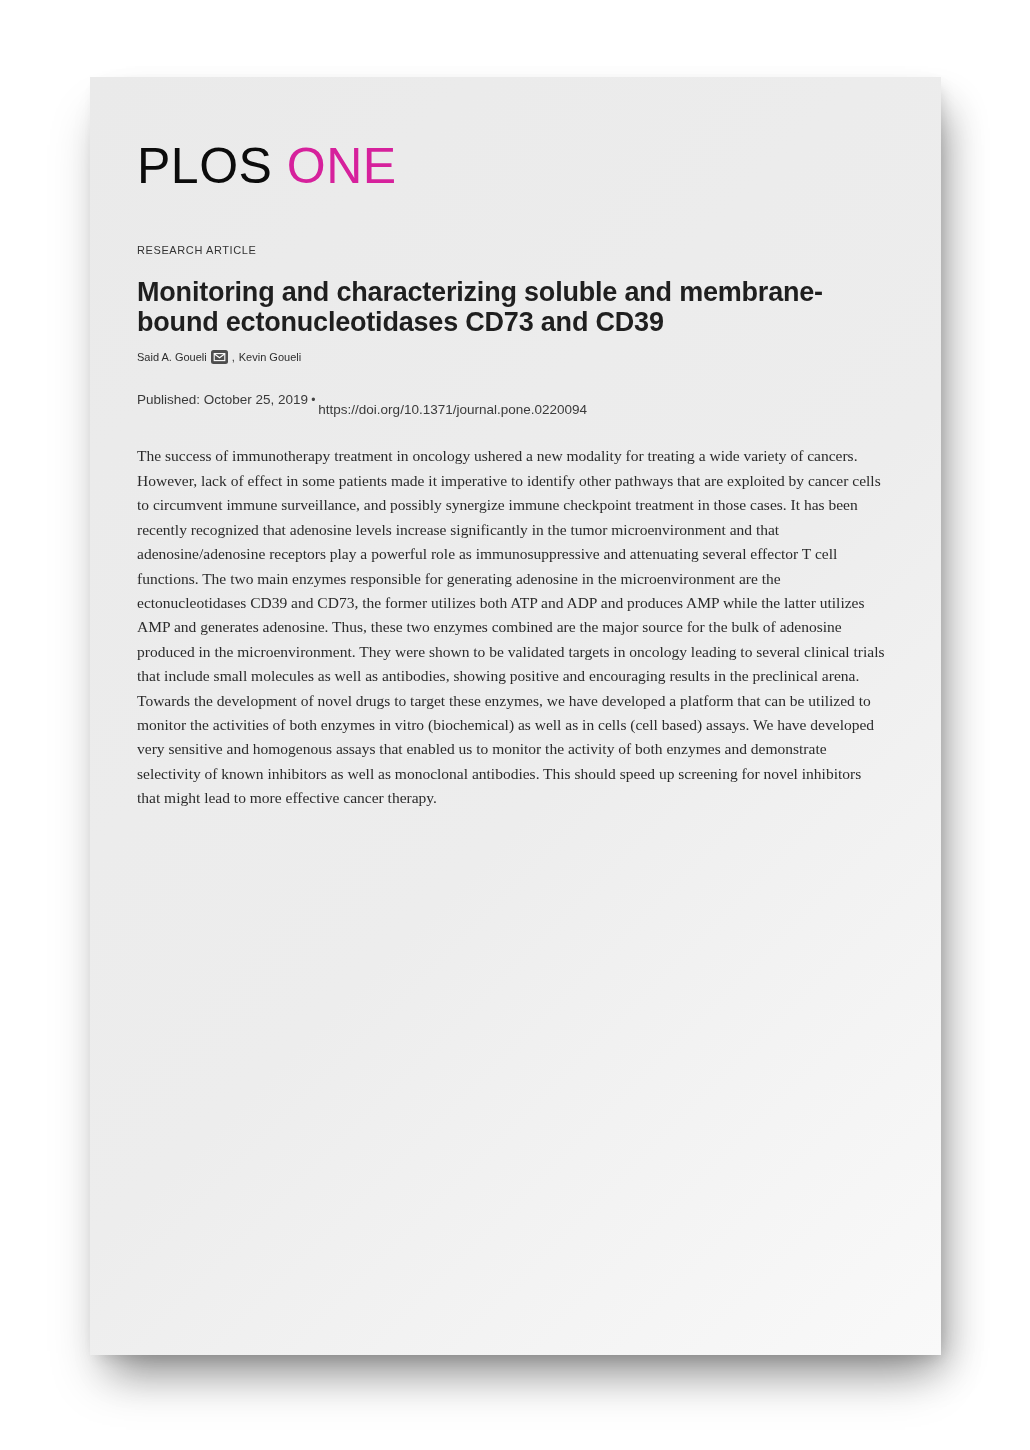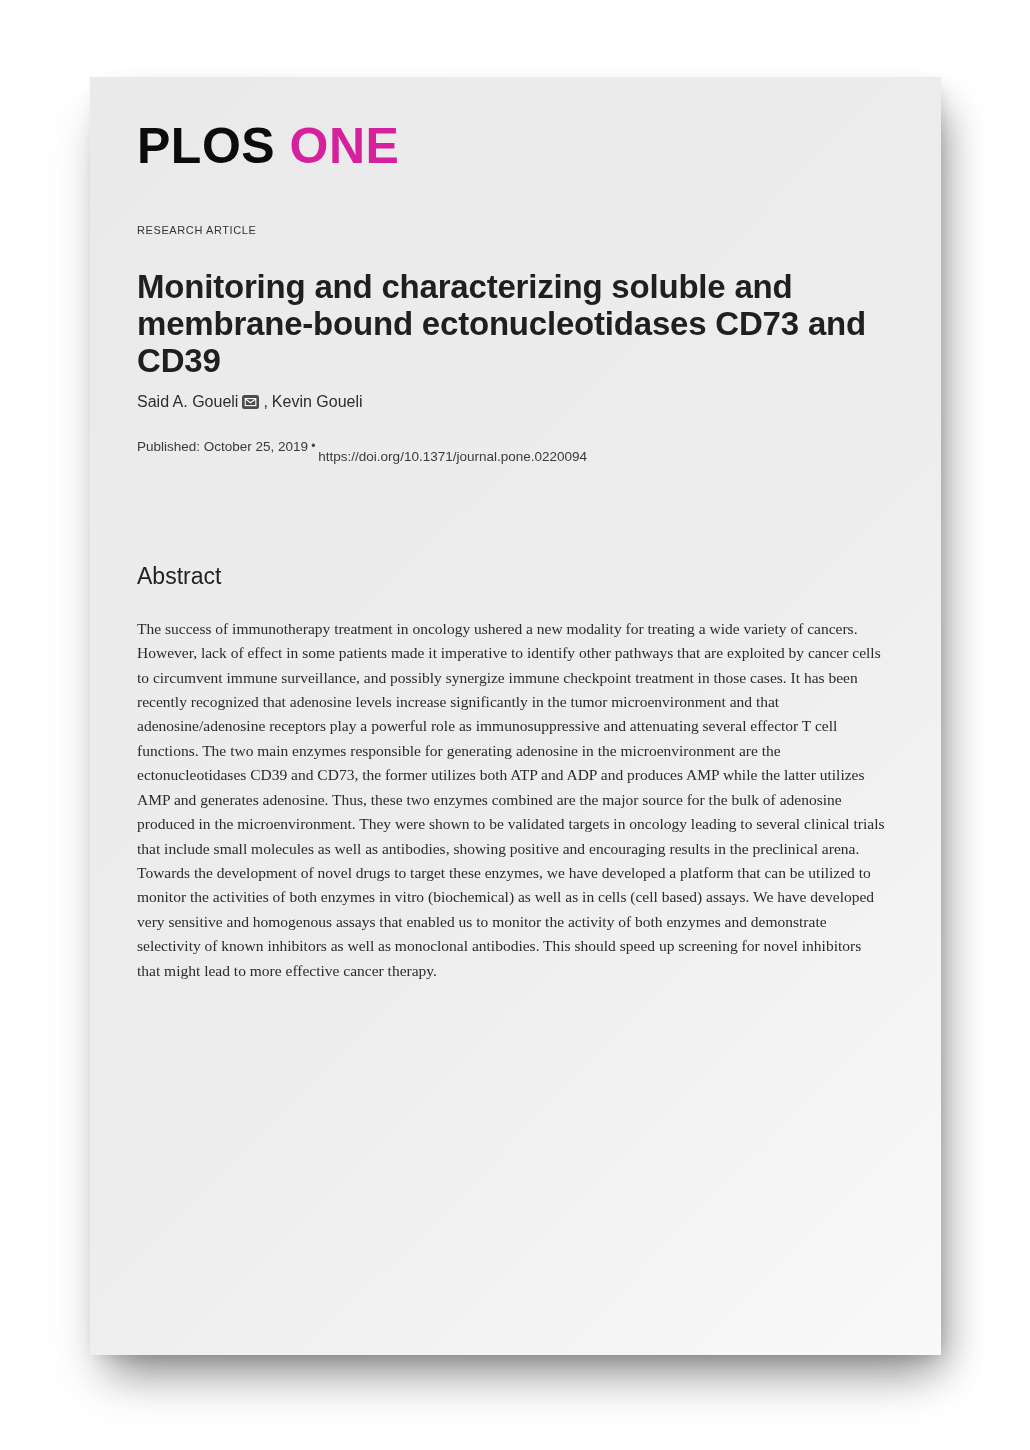--- a/index.html
+++ b/index.html
@@ -26,50 +26,50 @@
   }
 
   .content {
     position: absolute;
     left: 47px;
     top: 0;
     width: 752px;
   }
 
   .logo {
-    margin-top: 44px;
+    margin-top: 64px;
     font-size: 50px;
-    font-weight: bold;
+    font-weight: normal;
     letter-spacing: 0.5px;
     line-height: 1;
     white-space: nowrap;
   }
   .logo .plos { color: #0c0c0c; }
   .logo .one  { color: #d6219c; }
 
   .kicker {
     margin-top: 53px;
     font-size: 11px;
     letter-spacing: 0.6px;
     color: #333333;
   }
 
   .title {
-    margin-top: 33px;
-    font-size: 33px;
+    margin-top: 21px;
+    font-size: 27px;
     font-weight: bold;
     line-height: 1.12;
     color: #1f1f1f;
     letter-spacing: -0.2px;
     max-width: 770px;
   }
 
   .authors {
     margin-top: 13px;
-    font-size: 16px;
+    font-size: 11px;
     color: #2d2d2d;
     display: flex;
     align-items: center;
     gap: 4px;
   }
   .authors .author { cursor: pointer; }
 
   .email-badge {
     display: inline-flex;
     width: 17px;
@@ -136,18 +136,17 @@
       <span>,</span>
       <span class="author">Kevin Goueli</span>
     </div>
 
     <div class="meta">
       <span>Published: October 25, 2019</span>
       <span class="dot">•</span>
       <a class="doi" href="#">https://doi.org/10.1371/journal.pone.0220094</a>
     </div>
 
-    <h2 class="abstract-heading">Abstract</h2>
 
     <p class="abstract-body">The success of immunotherapy treatment in oncology ushered a new modality for treating a wide variety of cancers. However, lack of effect in some patients made it imperative to identify other pathways that are exploited by cancer cells to circumvent immune surveillance, and possibly synergize immune checkpoint treatment in those cases. It has been recently recognized that adenosine levels increase significantly in the tumor microenvironment and that adenosine/adenosine receptors play a powerful role as immunosuppressive and attenuating several effector T cell functions. The two main enzymes responsible for generating adenosine in the microenvironment are the ectonucleotidases CD39 and CD73, the former utilizes both ATP and ADP and produces AMP while the latter utilizes AMP and generates adenosine. Thus, these two enzymes combined are the major source for the bulk of adenosine produced in the microenvironment. They were shown to be validated targets in oncology leading to several clinical trials that include small molecules as well as antibodies, showing positive and encouraging results in the preclinical arena. Towards the development of novel drugs to target these enzymes, we have developed a platform that can be utilized to monitor the activities of both enzymes in vitro (biochemical) as well as in cells (cell based) assays. We have developed very sensitive and homogenous assays that enabled us to monitor the activity of both enzymes and demonstrate selectivity of known inhibitors as well as monoclonal antibodies. This should speed up screening for novel inhibitors that might lead to more effective cancer therapy.</p>
 
   </div>
 </div>
 
 </body></html>

